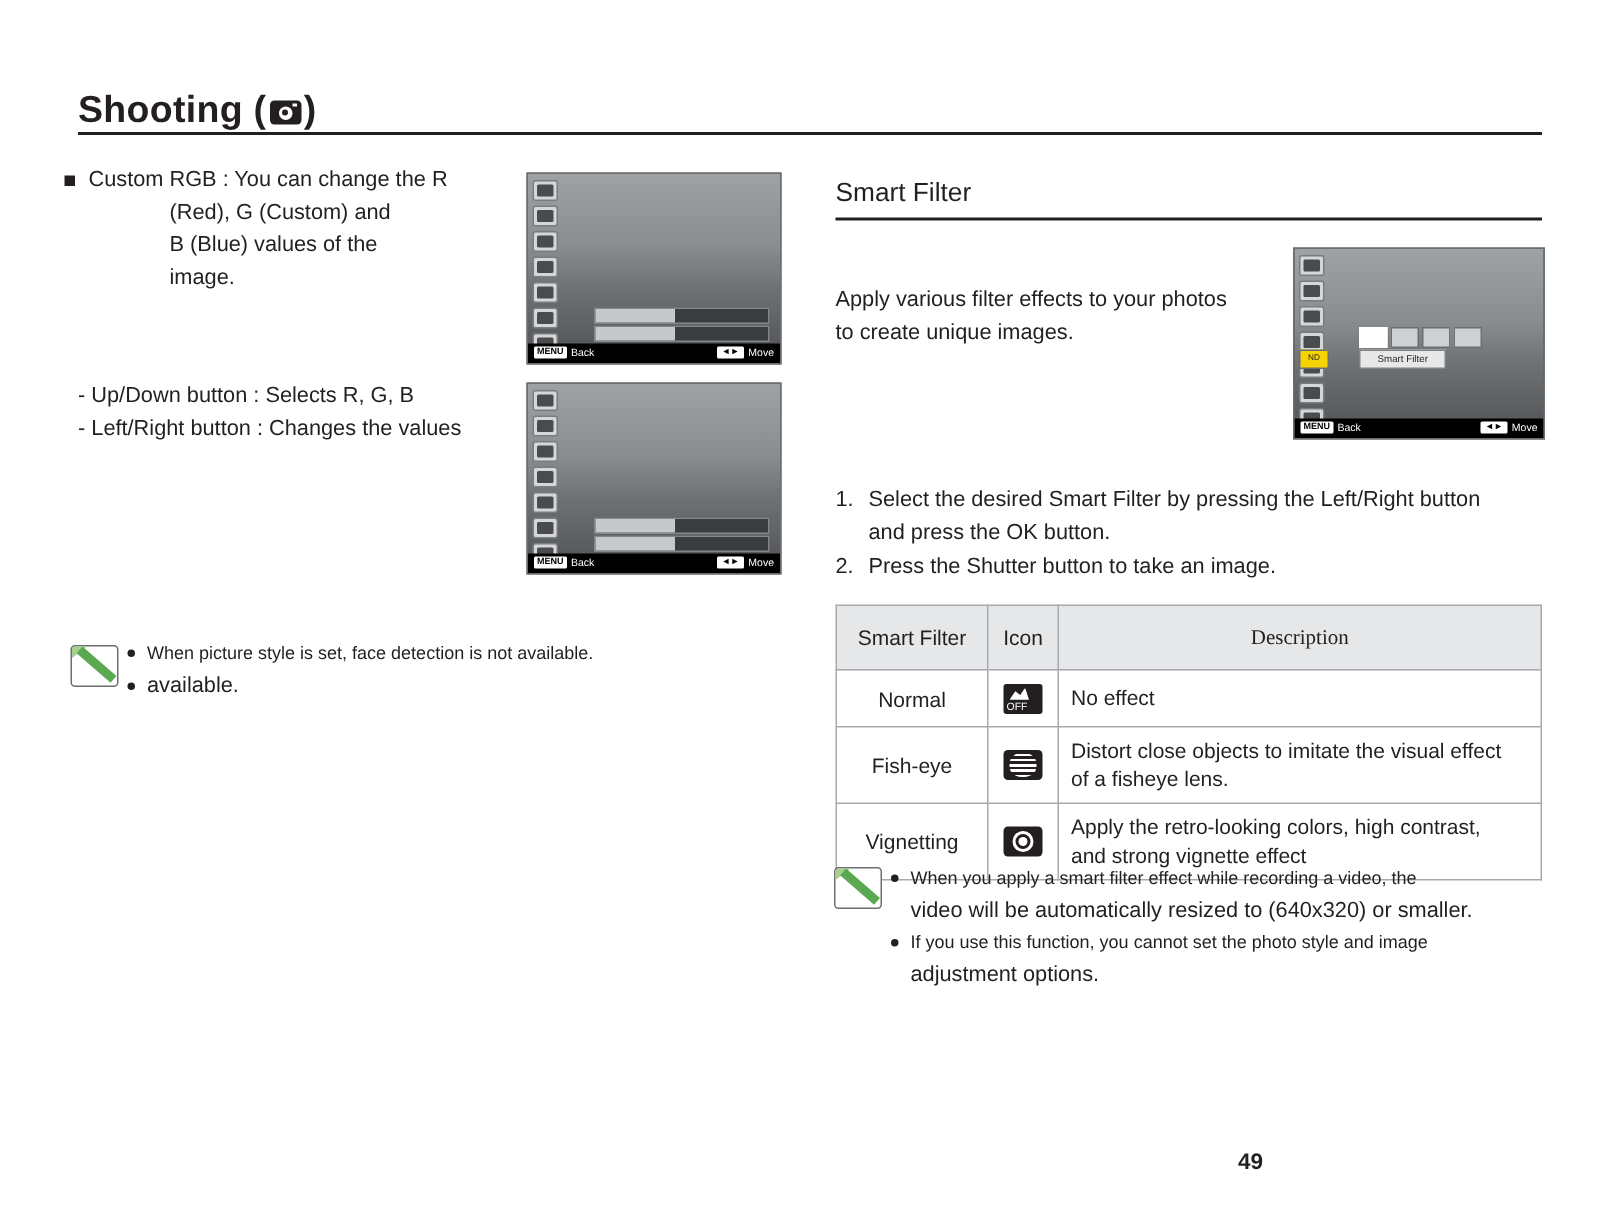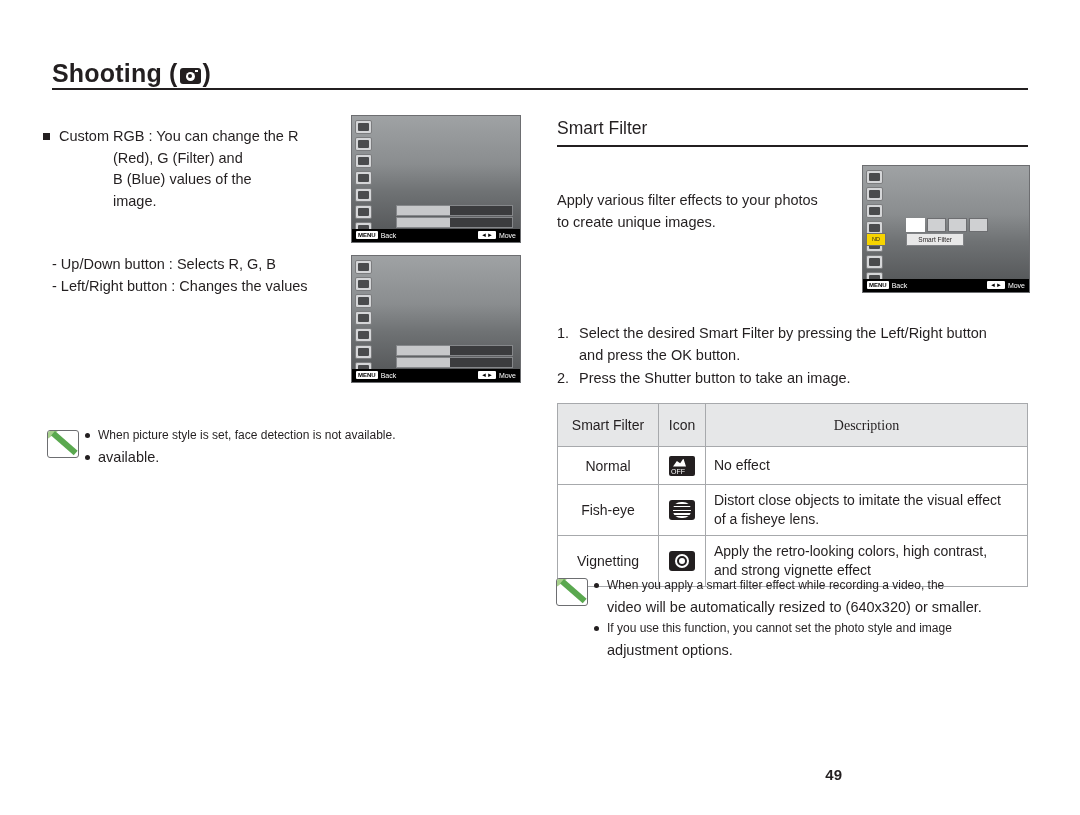--- a/index.html
+++ b/index.html
@@ -74,21 +74,21 @@
     width: 976px;
     height: 2px;
     background: #231f20;
   }
 
   
   .txt { font-size: 14.5px; line-height: 21.5px; color: #231f20; }
 
   
   .left-col { position: absolute; left: 43px; top: 110px; width: 300px; }
-  .bullet-row { position: relative; padding-left: 16px; margin-top: 16px; }
+  .bullet-row { position: relative; padding-left: 16px; }
   .sq-bullet {
     position: absolute; left: 0; top: 7px;
     width: 7px; height: 7px; background: #231f20;
   }
   .indent-1 { padding-left: 70px; }
   .left-lines { position: absolute; left: 52px; top: 254px; width: 300px; }
 
   
   .lcd {
     position: absolute;
@@ -365,21 +365,21 @@
   <div class="header">
     <span class="header-title">Shooting (</span><span class="cam-icon"><span class="flash"></span></span><span class="header-title">)</span>
     <div class="header-rule"></div>
   </div>
 
   <div class="left-col txt">
     <div class="bullet-row">
       <span class="sq-bullet"></span>
       <span>Custom RGB : You can change the R</span>
     </div>
-    <div class="indent-1">(Red), G (Filter) and</div>
+    <div class="indent-1">(Red), G (Custom) and</div>
     <div class="indent-1">B (Blue) values of the</div>
     <div class="indent-1">image.</div>
   </div>
 
   <div class="left-lines txt">
     <div>- Up/Down button : Selects R, G, B</div>
     <div>- Left/Right button : Changes the values</div>
   </div>
 
   <div class="lcd" style="left:351px; top:115px; width:168px; height:126px;">

